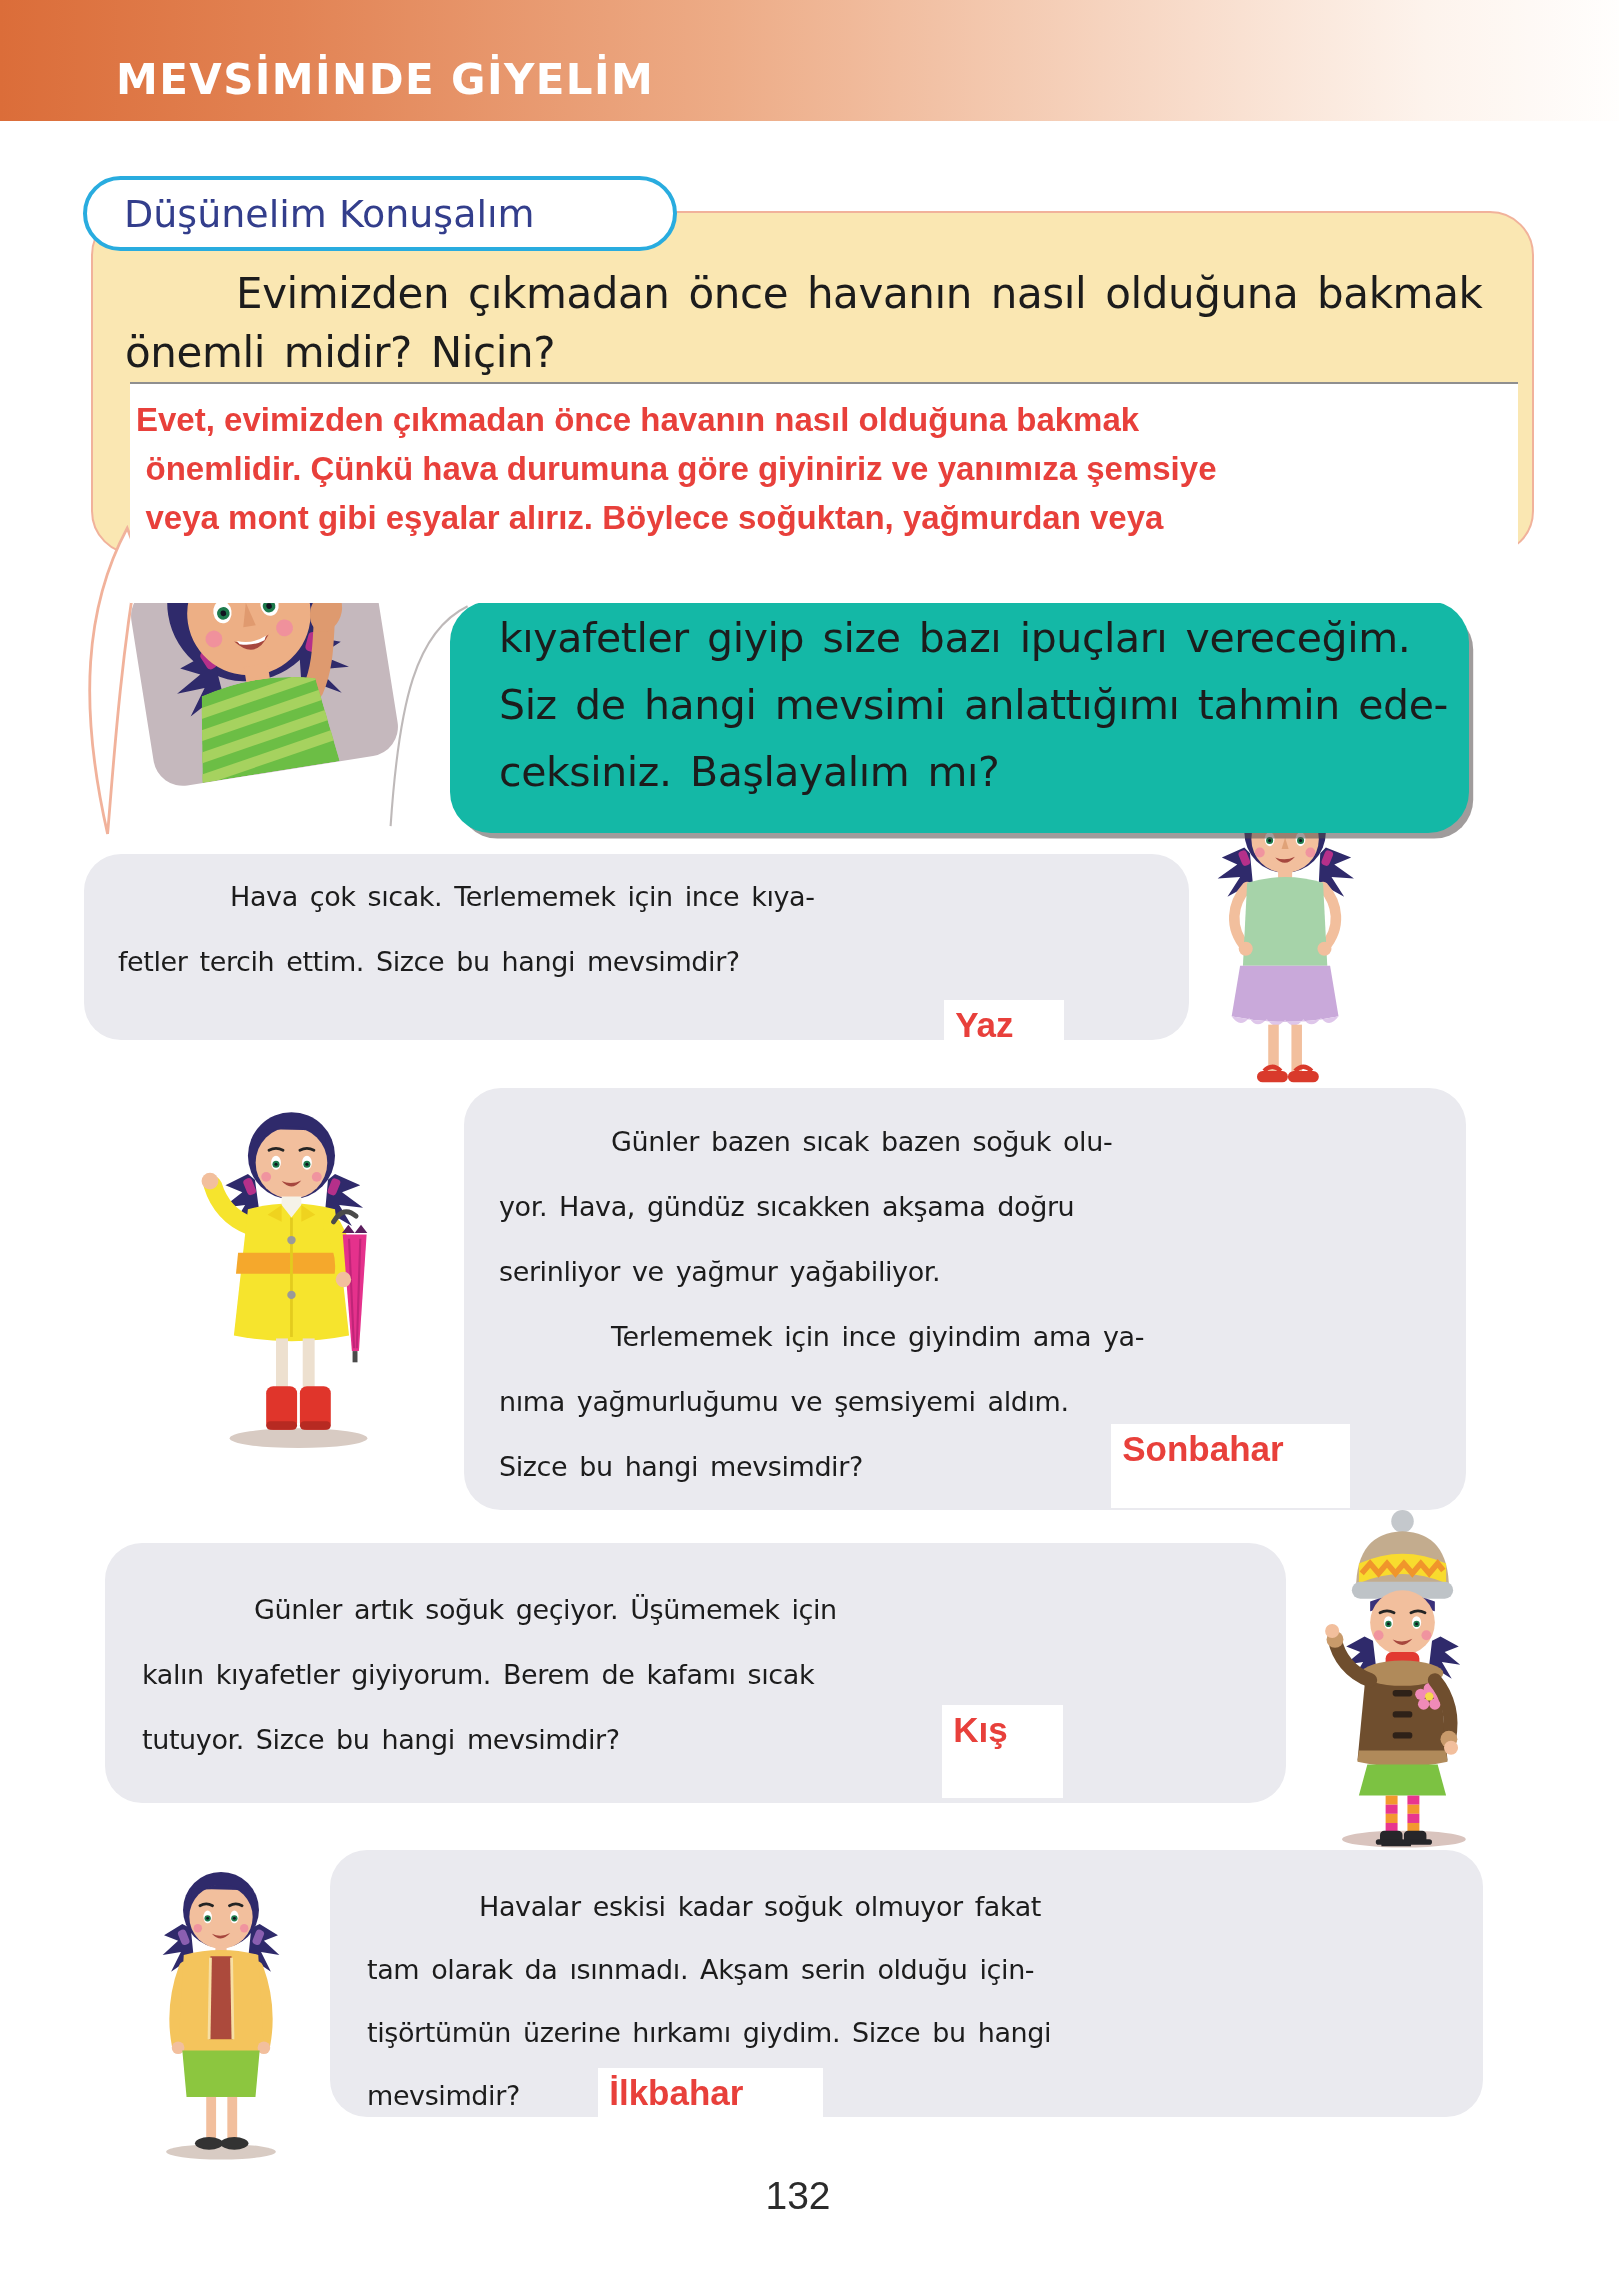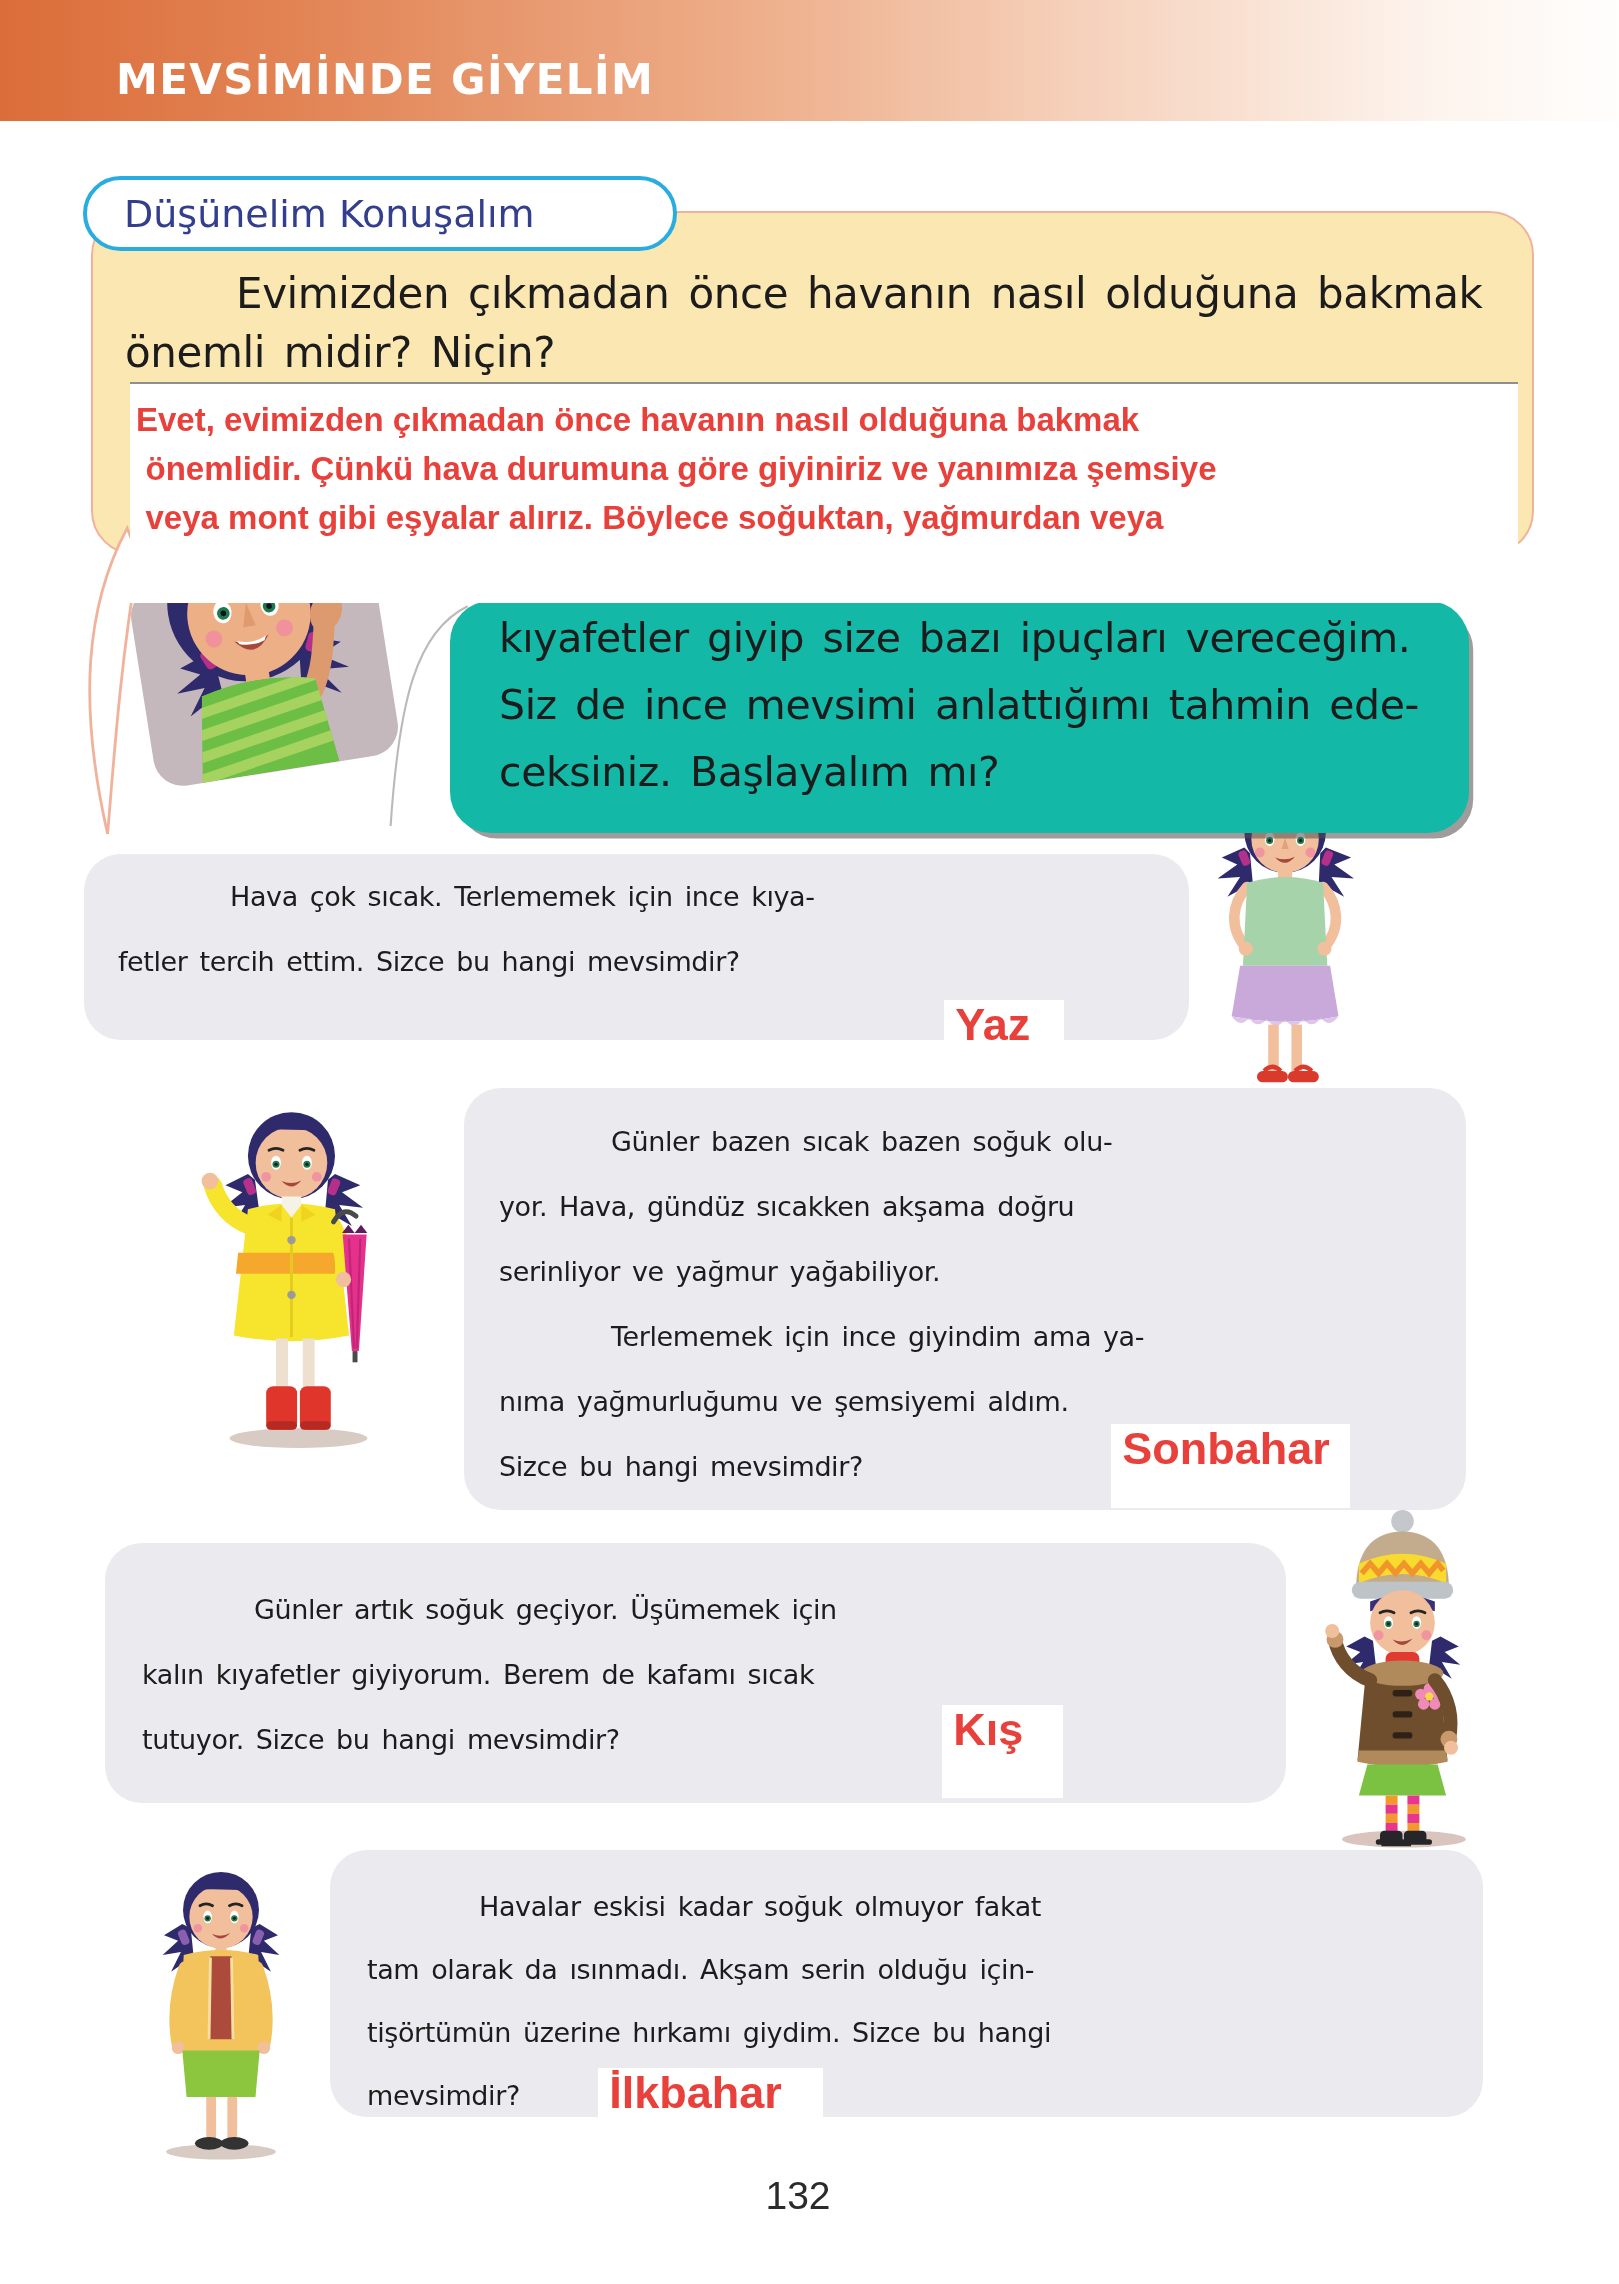--- a/index.html
+++ b/index.html
@@ -78,21 +78,21 @@
     position:absolute;background:var(--grey-bubble);border-radius:37px;z-index:2;
   }
   .gbubble .txt{position:absolute;font-size:27px;line-height:65px;}
   .ind1{padding-left:112px;}
   
   .patch{
     position:absolute;background:#fff;z-index:4;box-sizing:border-box;
   }
   .patch span{
     display:block;margin:5.6px 0 0 11.2px;font-family:"Liberation Sans",sans-serif;
-    font-weight:bold;font-size:45px;line-height:38px;color:var(--red);white-space:nowrap;
+    font-weight:bold;font-size:35px;line-height:38px;color:var(--red);white-space:nowrap;
   }
   
   .chr{position:absolute;z-index:2;}
   
   .pagenum{
     position:absolute;left:0;top:2174px;width:1596px;text-align:center;
     font-family:"Liberation Sans",sans-serif;font-size:39px;color:#2B2B2B;
   }
 </style>
 </head>
@@ -158,21 +158,21 @@
     </svg>
   </div>
 
   <svg class="btail" width="84" height="232" viewBox="0 0 120 330">
     <path d="M118 4 C 44 40, 20 140, 8 318 C 54 232, 92 150, 118 84 Z" fill="#fff"></path>
     <path d="M8 318 C 20 140, 44 40, 118 4" fill="none" stroke="rgba(110,100,100,0.45)" stroke-width="3"></path>
   </svg>
   <div class="wbubble">
     <div class="txt">
       <div class="line">kıyafetler giyip size bazı ipuçları vereceğim.</div>
-      <div class="line">Siz de ince mevsimi anlattığımı tahmin ede-</div>
+      <div class="line">Siz de hangi mevsimi anlattığımı tahmin ede-</div>
       <div class="line">ceksiniz. Başlayalım mı?</div>
     </div>
   </div>
 
   <div class="overlay">
     <div class="rline">Evet, evimizden çıkmadan önce havanın nasıl olduğuna bakmak</div>
     <div class="rline">önemlidir. Çünkü hava durumuna göre giyiniriz ve yanımıza şemsiye</div>
     <div class="rline">veya mont gibi eşyalar alırız. Böylece soğuktan, yağmurdan veya</div>
   </div>
 

